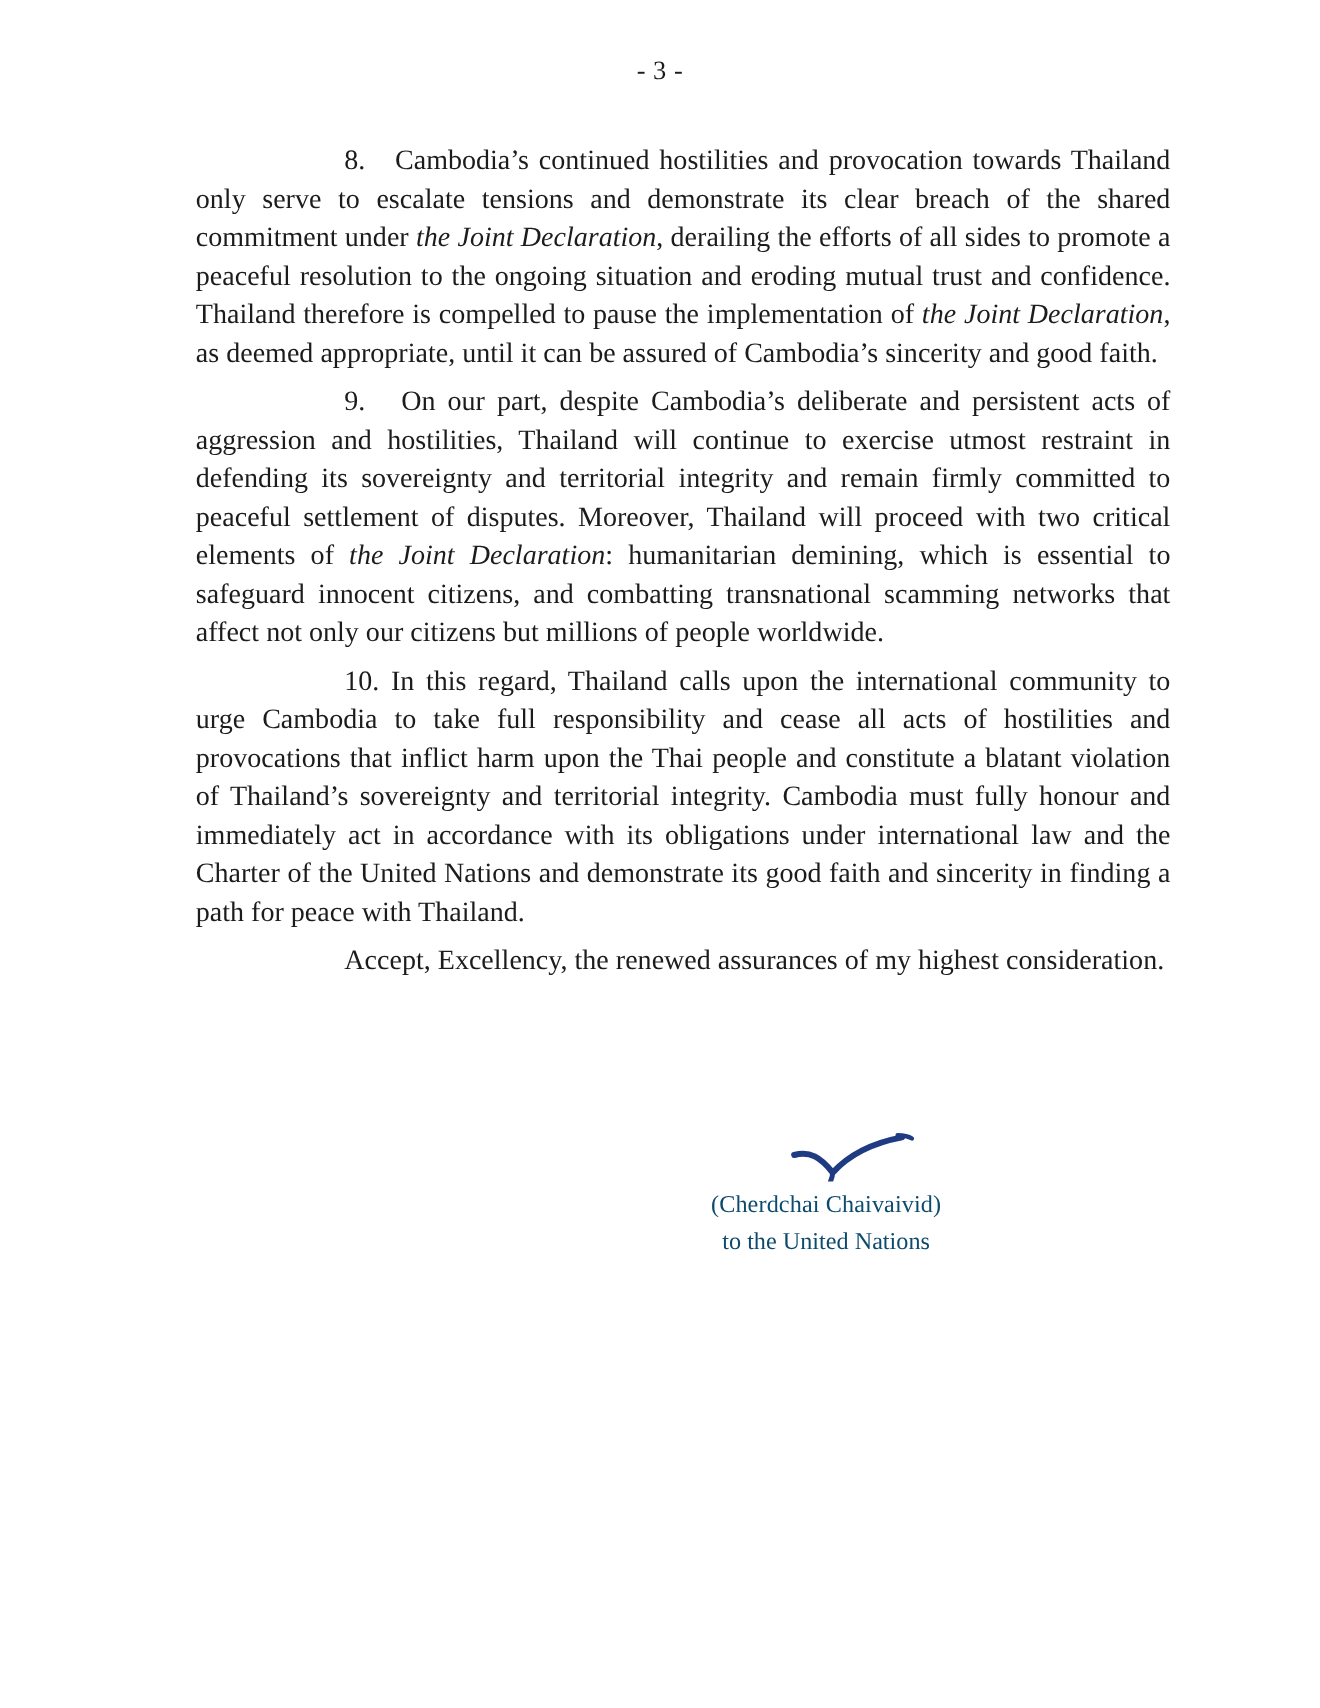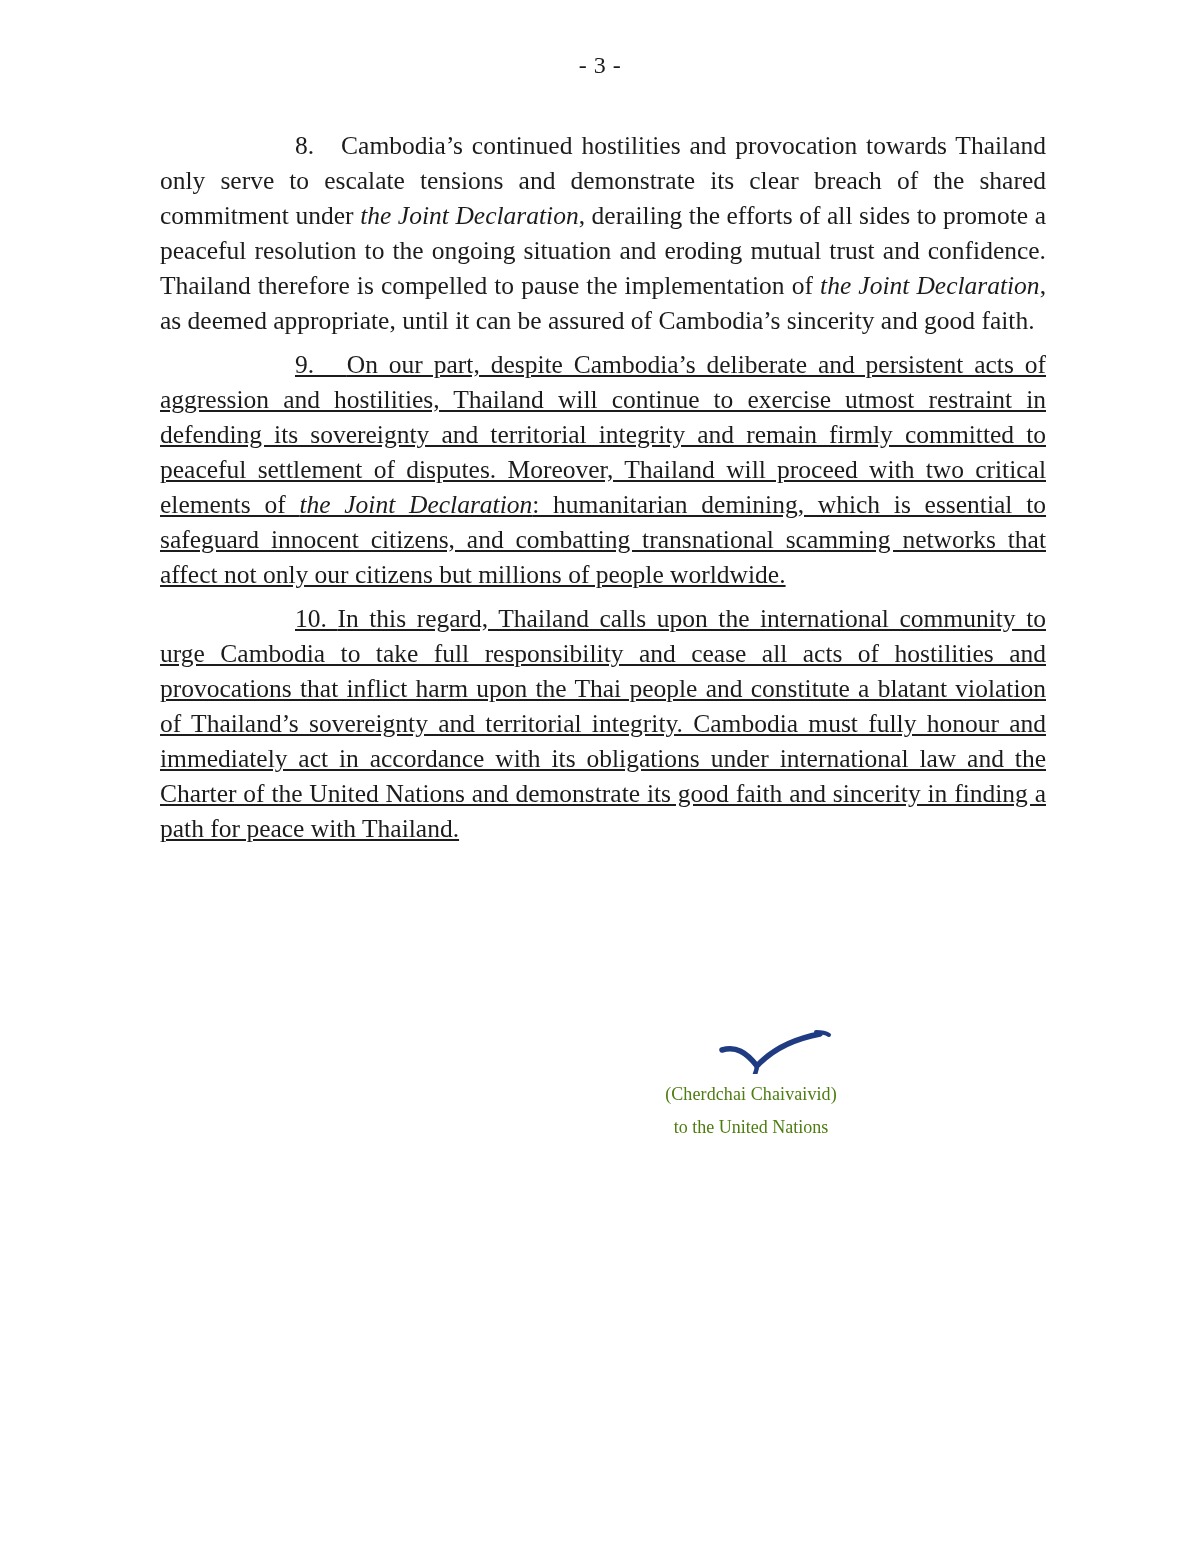--- a/index.html
+++ b/index.html
@@ -27,37 +27,36 @@
     text-align: center;
     font-size: 24px;
     letter-spacing: 0.5px;
     color: #1c1c1c;
   }
 
   
   .body-column {
     position: absolute;
     top: 128px;
-    left: 160px;
+    left: 178px;
     width: 886px;
   }
 
   .para {
     margin: 0 0 0 0;
     font-size: 25.5px;
     line-height: 35px;
     text-align: justify;
     text-justify: inter-word;
     text-indent: 135px;
     color: #1c1c1c;
     -webkit-font-smoothing: antialiased;
   }
   .para + .para {
     margin-top: 9px;
-    text-decoration: underline;
   }
   .para .num {
     white-space: pre;
   }
   .para em, .para .ital {
     font-style: italic;
   }
 
   
   .signature-area {
@@ -74,40 +73,41 @@
     pointer-events: none;
   }
   .signature-mark svg {
     position: absolute;
     left: 50%;
     top: 0;
     transform: translateX(-50%);
     margin-left: 24px;
   }
   .sig-line {
-    font-size: 18px;
+    font-size: 22px;
     line-height: 33px;
-    color: #4d7c0f;
+    color: #0c4a6e;
     white-space: nowrap;
   }
   .sig-name {
     letter-spacing: 0.1px;
   }
 </style>
 </head>
 <body>
 
 <div class="page">
 
   <div class="page-number">- 3 -</div>
 
   <div class="body-column">
     <p class="para"><span class="num">8.   </span>Cambodia’s continued hostilities and provocation towards Thailand only serve to escalate tensions and demonstrate its clear breach of the shared commitment under <em class="ital">the Joint Declaration</em>, derailing the efforts of all sides to promote a peaceful resolution to the ongoing situation and eroding mutual trust and confidence. Thailand therefore is compelled to pause the implementation of <em class="ital">the Joint Declaration</em>, as deemed appropriate, until it can be assured of Cambodia’s sincerity and good faith.</p>
     <p class="para"><span class="num">9.   </span>On our part, despite Cambodia’s deliberate and persistent acts of aggression and hostilities, Thailand will continue to exercise utmost restraint in defending its sovereignty and territorial integrity and remain firmly committed to peaceful settlement of disputes. Moreover, Thailand will proceed with two critical elements of <em class="ital">the Joint Declaration</em>: humanitarian demining, which is essential to safeguard innocent citizens, and combatting transnational scamming networks that affect not only our citizens but millions of people worldwide.</p>
     <p class="para"><span class="num">10. </span>In this regard, Thailand calls upon the international community to urge Cambodia to take full responsibility and cease all acts of hostilities and provocations that inflict harm upon the Thai people and constitute a blatant violation of Thailand’s sovereignty and territorial integrity. Cambodia must fully honour and immediately act in accordance with its obligations under international law and the Charter of the United Nations and demonstrate its good faith and sincerity in finding a path for peace with Thailand.</p>
+    <p class="para">Accept, Excellency, the renewed assurances of my highest consideration.</p>
   </div>
 
   <div class="signature-area">
     <div class="signature-mark">
       <svg width="118" height="48" viewBox="0 0 118 48" aria-hidden="true">
         <path d="M6 24 C 20 20, 30 26, 41 40 C 52 28, 72 14, 104 8" fill="none" stroke="#1f3b82" stroke-width="5.5" stroke-linecap="round" stroke-linejoin="round"></path>
         <path d="M41 38 C 41 42, 40 46, 39 48" fill="none" stroke="#1f3b82" stroke-width="4.5" stroke-linecap="round"></path>
         <path d="M100 6 C 106 6, 110 7, 113 9" fill="none" stroke="#1f3b82" stroke-width="4" stroke-linecap="round"></path>
       </svg>
     </div>

